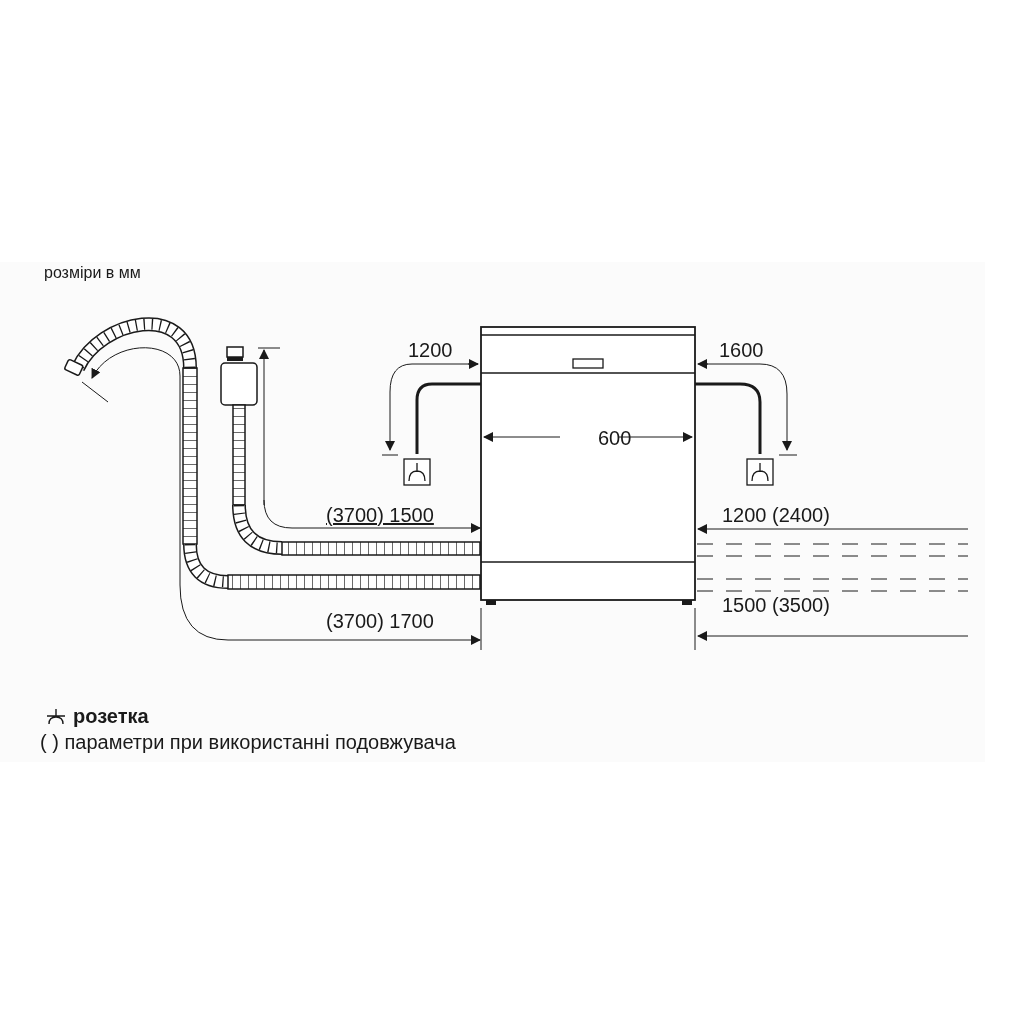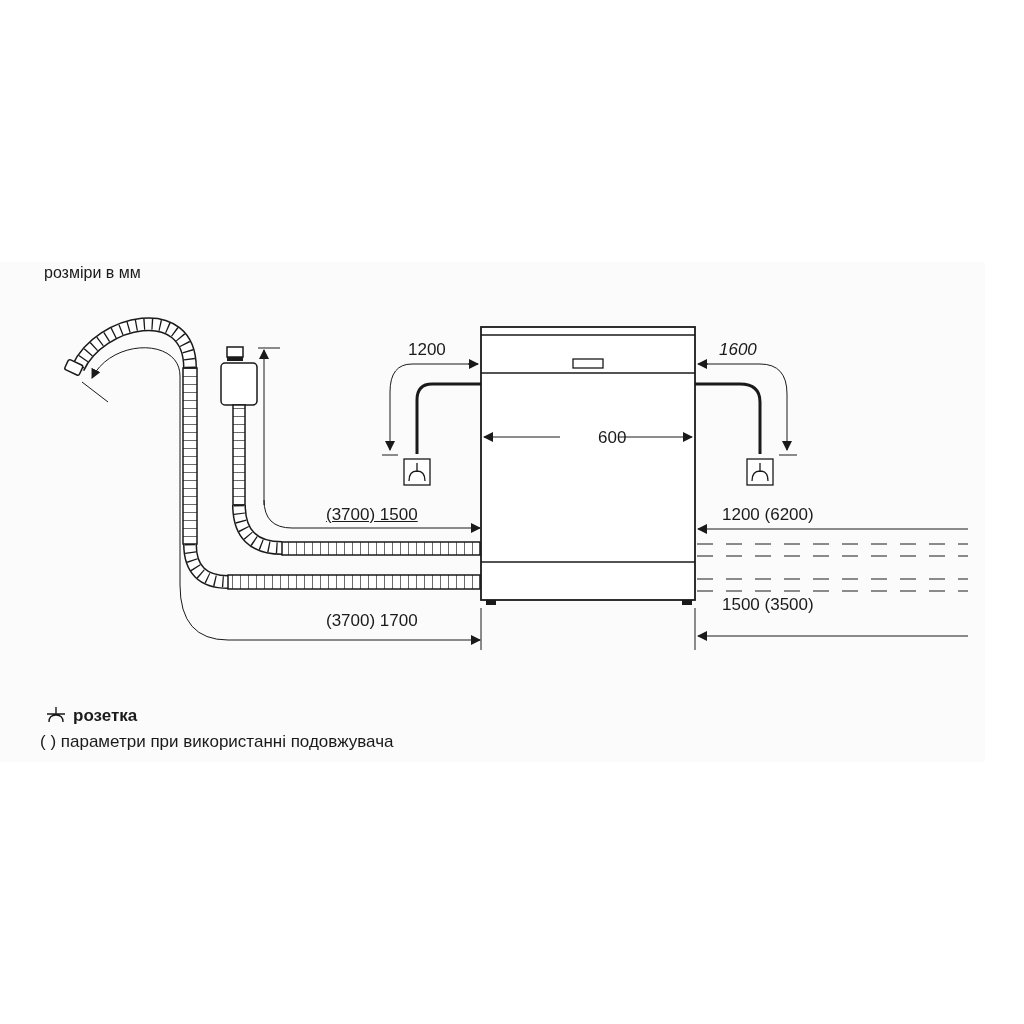--- a/index.html
+++ b/index.html
@@ -1,20 +1,20 @@
 <!DOCTYPE html>
 <html><head>
 <meta charset="utf-8">
 <style>
   html, body { margin: 0; padding: 0; background: #ffffff; }
   body { width: 1024px; height: 1024px; position: relative; overflow: hidden;
          font-family: "Liberation Sans", "DejaVu Sans", sans-serif; color: #1a1a1a; }
   .panel { position: absolute; left: 0; top: 262px; width: 985px; height: 500px; background: #fbfbfb; }
   svg { position: absolute; left: 0; top: 0; }
-  .lbl { position: absolute; font-size: 17px; line-height: 22px; white-space: nowrap; color: #1a1a1a; }
+  .lbl { position: absolute; font-size: 20px; line-height: 22px; white-space: nowrap; color: #1a1a1a; }
   .title { left: 44px; top: 250px; font-size: 16px; margin-top: 12px; }
   .legend1 { left: 45px; top: 705px; font-weight: bold; }
   .legend2 { left: 40px; top: 731px; }
   .legend-sym { display: inline-block; width: 22px; height: 18px; vertical-align: -2px; margin-right: 6px; }
 </style>
 </head>
 <body>
 
 <div class="panel"></div>
 
@@ -101,24 +101,24 @@
     <line x1="697" y1="544" x2="968" y2="544"></line>
     <line x1="697" y1="556" x2="968" y2="556"></line>
     <line x1="697" y1="579" x2="968" y2="579"></line>
     <line x1="697" y1="591" x2="968" y2="591"></line>
   </g>
   <line x1="968" y1="636" x2="698" y2="636" stroke="#1a1a1a" stroke-width="1" marker-end="url(#ah)"></line>
 </svg>
 
 <div class="lbl title">розміри в мм</div>
 <div class="lbl" style="left:408px; top:339px;">1200</div>
-<div class="lbl" style="left:719px; top:339px;font-style:italic;">1600</div>
+<div class="lbl" style="left:719px; top:339px;">1600</div>
 <div class="lbl" style="left:598px; top:427px;">600</div>
 <div class="lbl" style="left:326px; top:504px;text-decoration:underline;">(3700) 1500</div>
-<div class="lbl" style="left:722px; top:504px;">1200 (6200)</div>
+<div class="lbl" style="left:722px; top:504px;">1200 (2400)</div>
 <div class="lbl" style="left:326px; top:610px;">(3700) 1700</div>
 <div class="lbl" style="left:722px; top:594px;">1500 (3500)</div>
 
 <div class="lbl legend1">
   <svg class="legend-sym" style="position:relative;" width="22" height="18" viewBox="0 0 22 18">
     <path d="M11,2 L11,10 M2,9 L20,9 M4,17 Q4,10 11,10 Q18,10 18,17" fill="none" stroke="#1a1a1a" stroke-width="1.4"></path>
   </svg><span>розетка</span>
 </div>
 <div class="lbl legend2">
   <span>( )</span>

